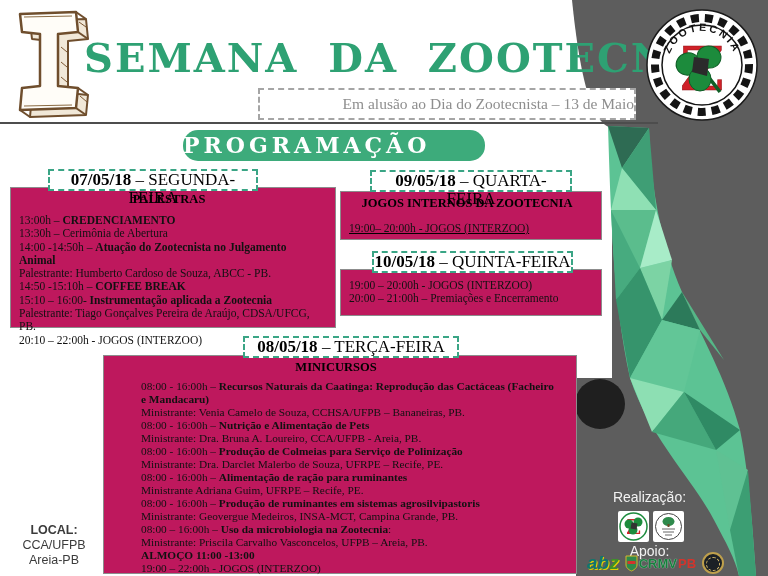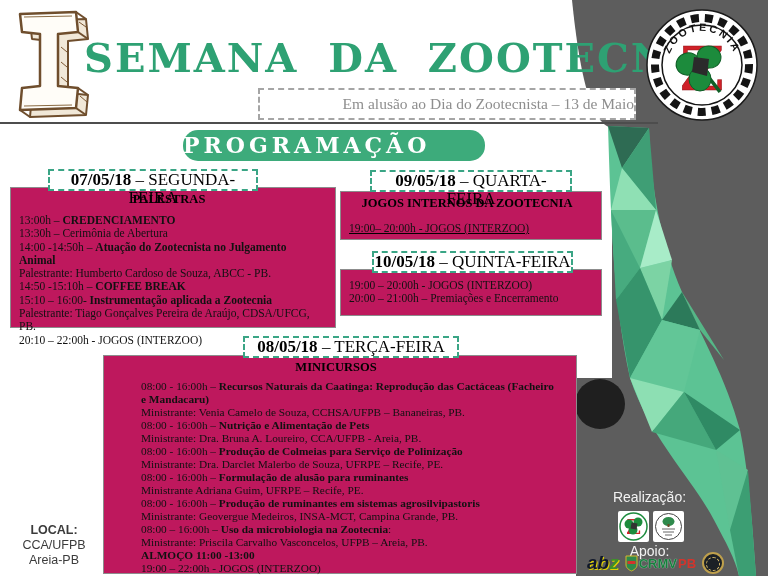--- a/index.html
+++ b/index.html
@@ -51,21 +51,21 @@
 
   
   .fz{font-family:"Liberation Sans",sans-serif;color:#f2f2f2;text-align:center;z-index:4;}
   .realiza-label{left:592px;top:489px;width:115px;font-size:14px;}
   .apoio-label{left:592px;top:543px;width:115px;font-size:14px;}
   .realiza-logos{left:618px;top:511px;display:flex;gap:4px;z-index:4;}
   .seal{width:31px;height:31px;background:#fff;border-radius:2px;}
   .apoio-logos{left:587px;top:551px;display:flex;gap:6px;align-items:center;z-index:4;height:24px;}
   .abz{font-family:"Liberation Sans",sans-serif;font-style:italic;font-weight:bold;font-size:19px;line-height:22px;
     text-shadow:1px 1px 0 #e3d300;}
-  .abz .ab{color:#0f172a;margin-top:24px;} .abz .z{color:#3f8f2a;}
+  .abz .ab{color:#0f766e;margin-top:24px;} .abz .z{color:#3f8f2a;}
   .crmv{display:flex;align-items:center;gap:1px;font-family:"Liberation Sans",sans-serif;font-weight:bold;font-size:13px;}
   .crmv .txt{color:#15803d;text-shadow:0 0 1px #fff;}
   .crmv .pb{color:#d4342c;}
   .laurel{width:22px;height:22px;border-radius:50%;background:#1b2026;border:2px solid #bfa04c;box-sizing:border-box;}
   .laurel .in{display:block;width:12px;height:12px;margin:3px auto;border-radius:50%;border:1px dashed #d8bc6a;}
 </style>
 </head>
 <body>
 
 <div class="page">
@@ -171,21 +171,21 @@
   </div>
   <div class="abs day-box db-ter">
     <div class="sec-title">MINICURSOS</div>
     <div class="lines">
         <div class="sched-line"><span>08:00 - 16:00h – </span><span class="bold">Recursos Naturais  da Caatinga: Reprodução das Cactáceas (Facheiro e Mandacaru)</span></div>
         <div class="sched-line"><span>Ministrante: Venia Camelo de Souza, CCHSA/UFPB – Bananeiras, PB.</span></div>
         <div class="sched-line"><span>08:00 - 16:00h – </span><span class="bold">Nutrição e Alimentação de Pets</span></div>
         <div class="sched-line"><span>Ministrante: Dra. Bruna A. Loureiro, CCA/UFPB - Areia, PB.</span></div>
         <div class="sched-line"><span>08:00 - 16:00h – </span><span class="bold">Produção de Colmeias para Serviço de Polinização</span></div>
         <div class="sched-line"><span>Ministrante: Dra. Darclet Malerbo de Souza, UFRPE – Recife, PE.</span></div>
-        <div class="sched-line"><span>08:00 - 16:00h – </span><span class="bold">Formulação de alusão para ruminantes</span></div>
+        <div class="sched-line"><span>08:00 - 16:00h – </span><span class="bold">Alimentação de ração para ruminantes</span></div>
         <div class="sched-line"><span>Ministrante Adriana Guim, UFRPE – Recife, PE.</span></div>
         <div class="sched-line"><span>08:00 - 16:00h – </span><span class="bold">Produção de ruminantes em sistemas agrosilvipastoris</span></div>
         <div class="sched-line"><span>Ministrante: Geovergue Medeiros, INSA-MCT, Campina Grande, PB.</span></div>
         <div class="sched-line"><span>08:00 – 16:00h – </span><span class="bold">Uso da microbiologia na Zootecnia</span><span>:</span></div>
         <div class="sched-line"><span>Ministrante: Priscila Carvalho Vasconcelos, UFPB – Areia, PB.</span></div>
         <div class="sched-line"><span class="bold">ALMOÇO 11:00 -13:00</span></div>
         <div class="sched-line"><span>19:00 – 22:00h -  JOGOS (INTERZOO)</span></div>
       </div>
   </div>
 

